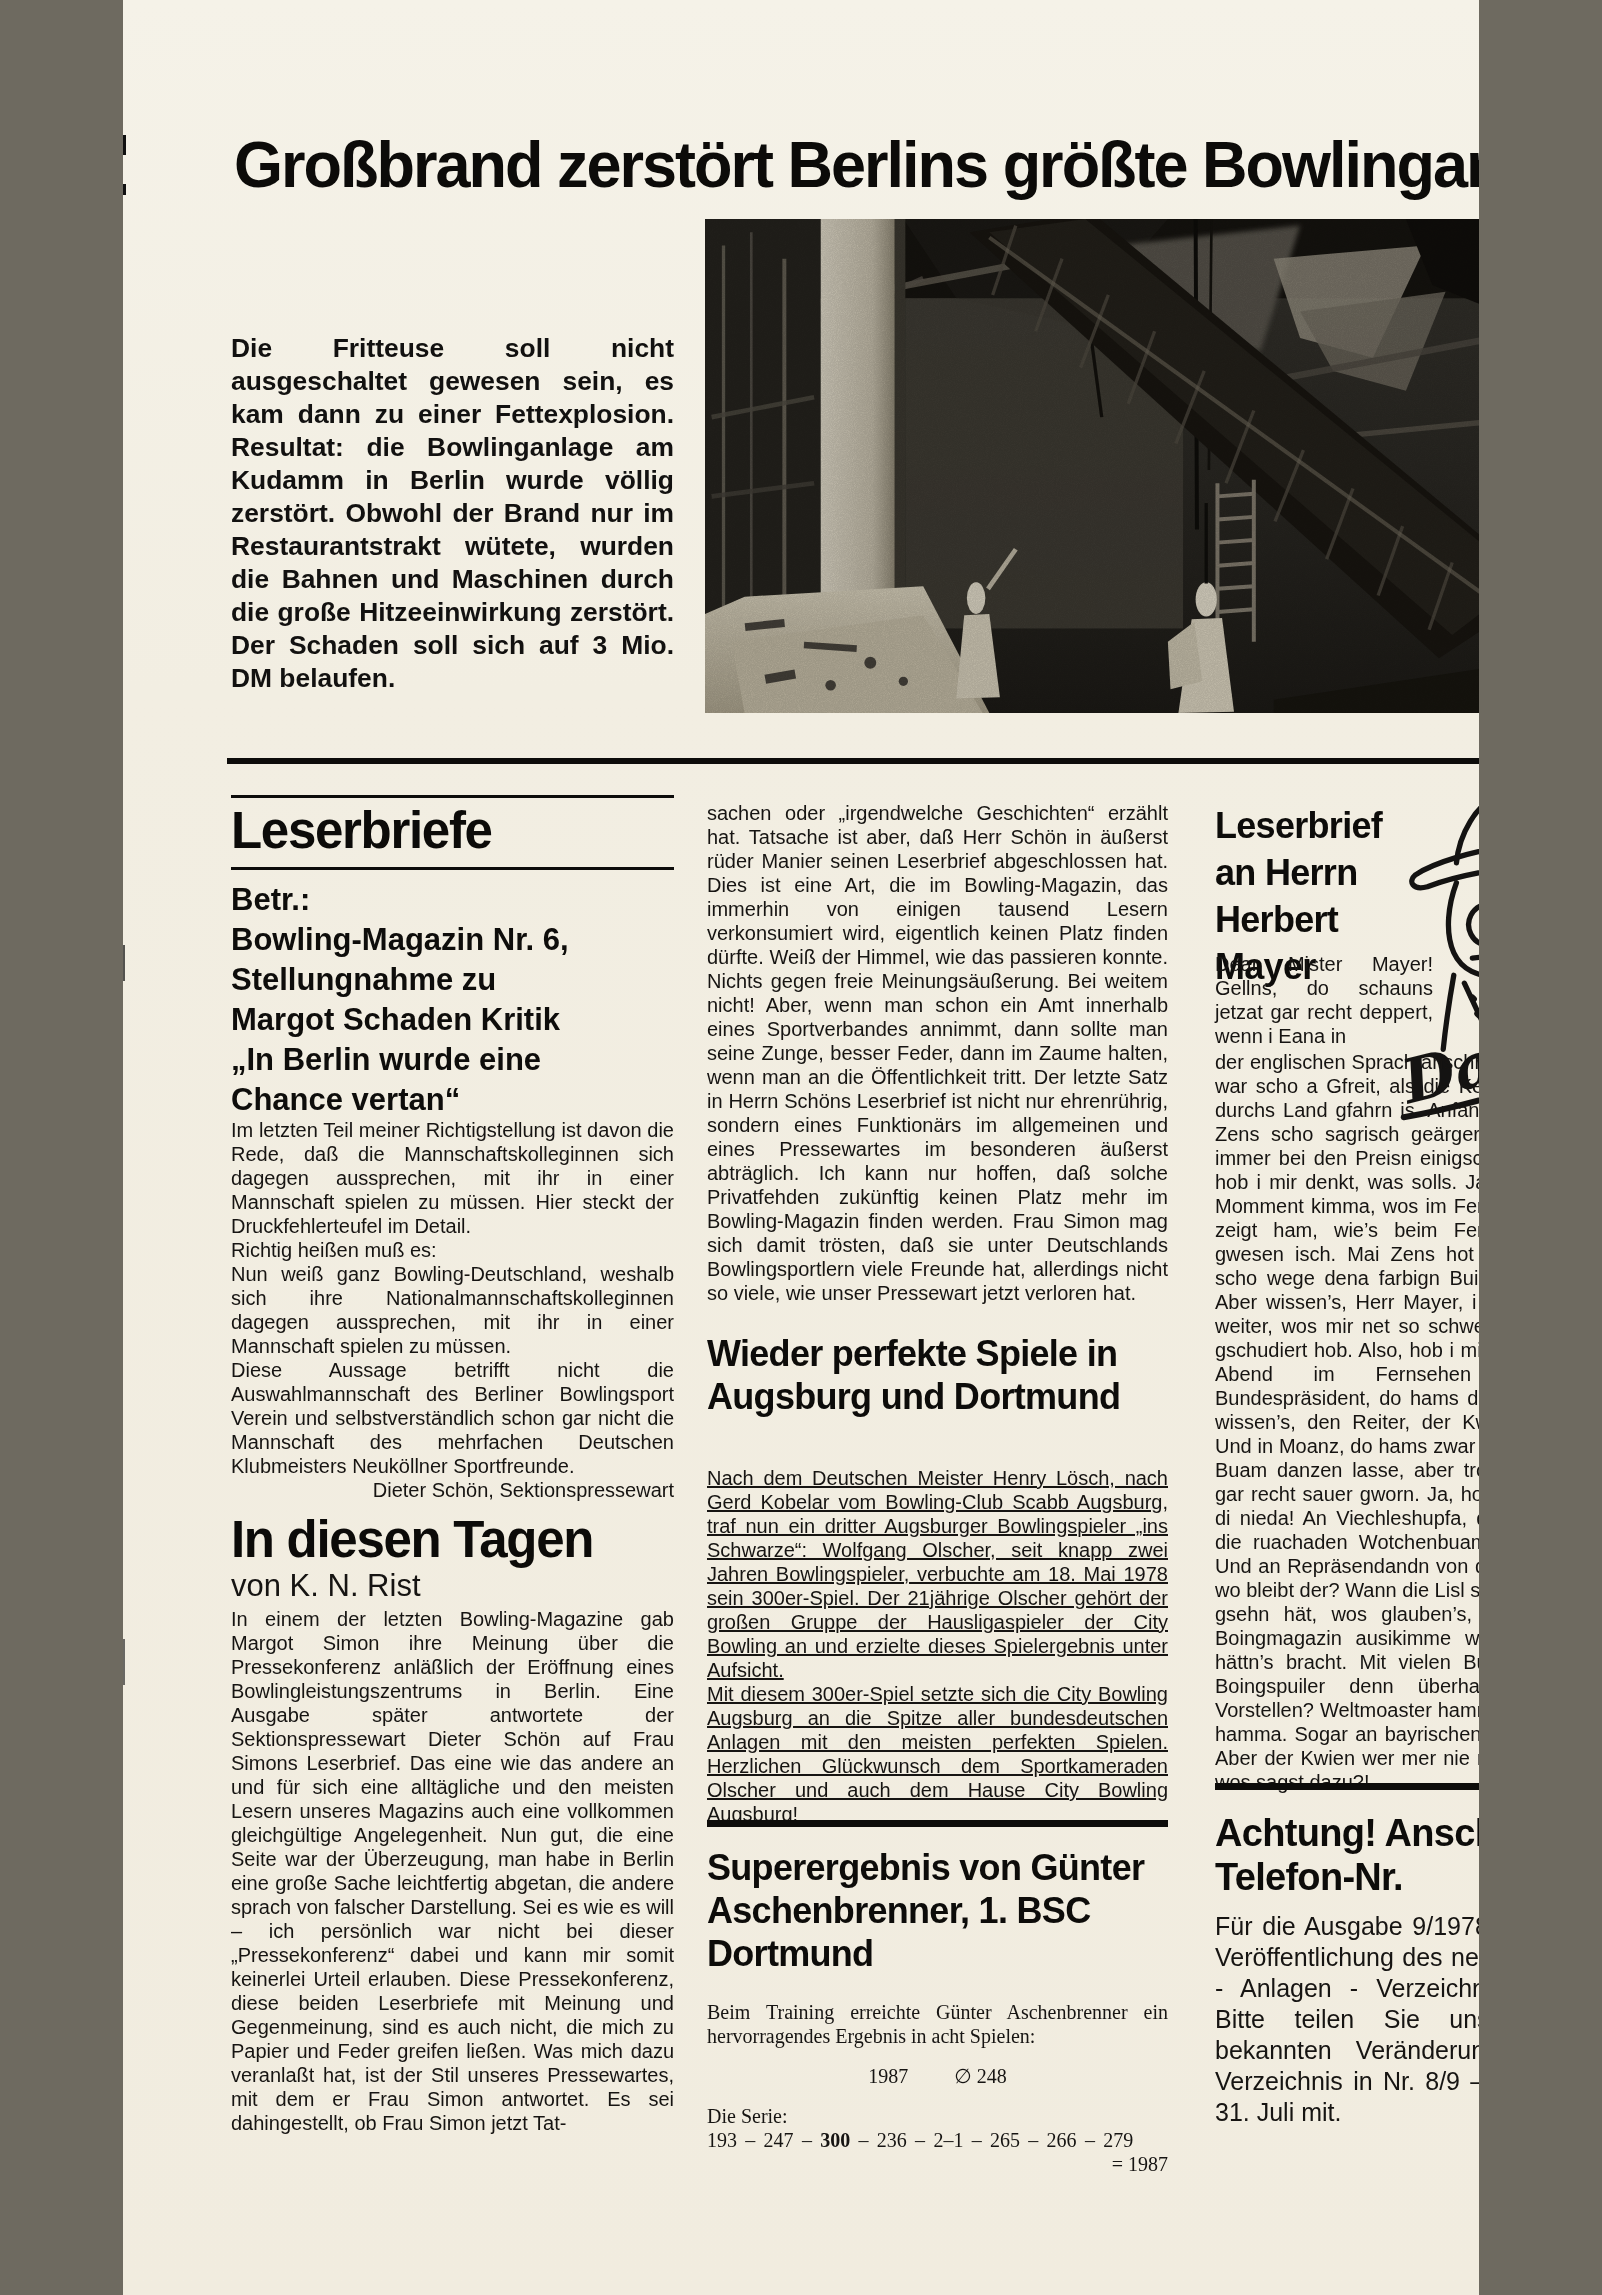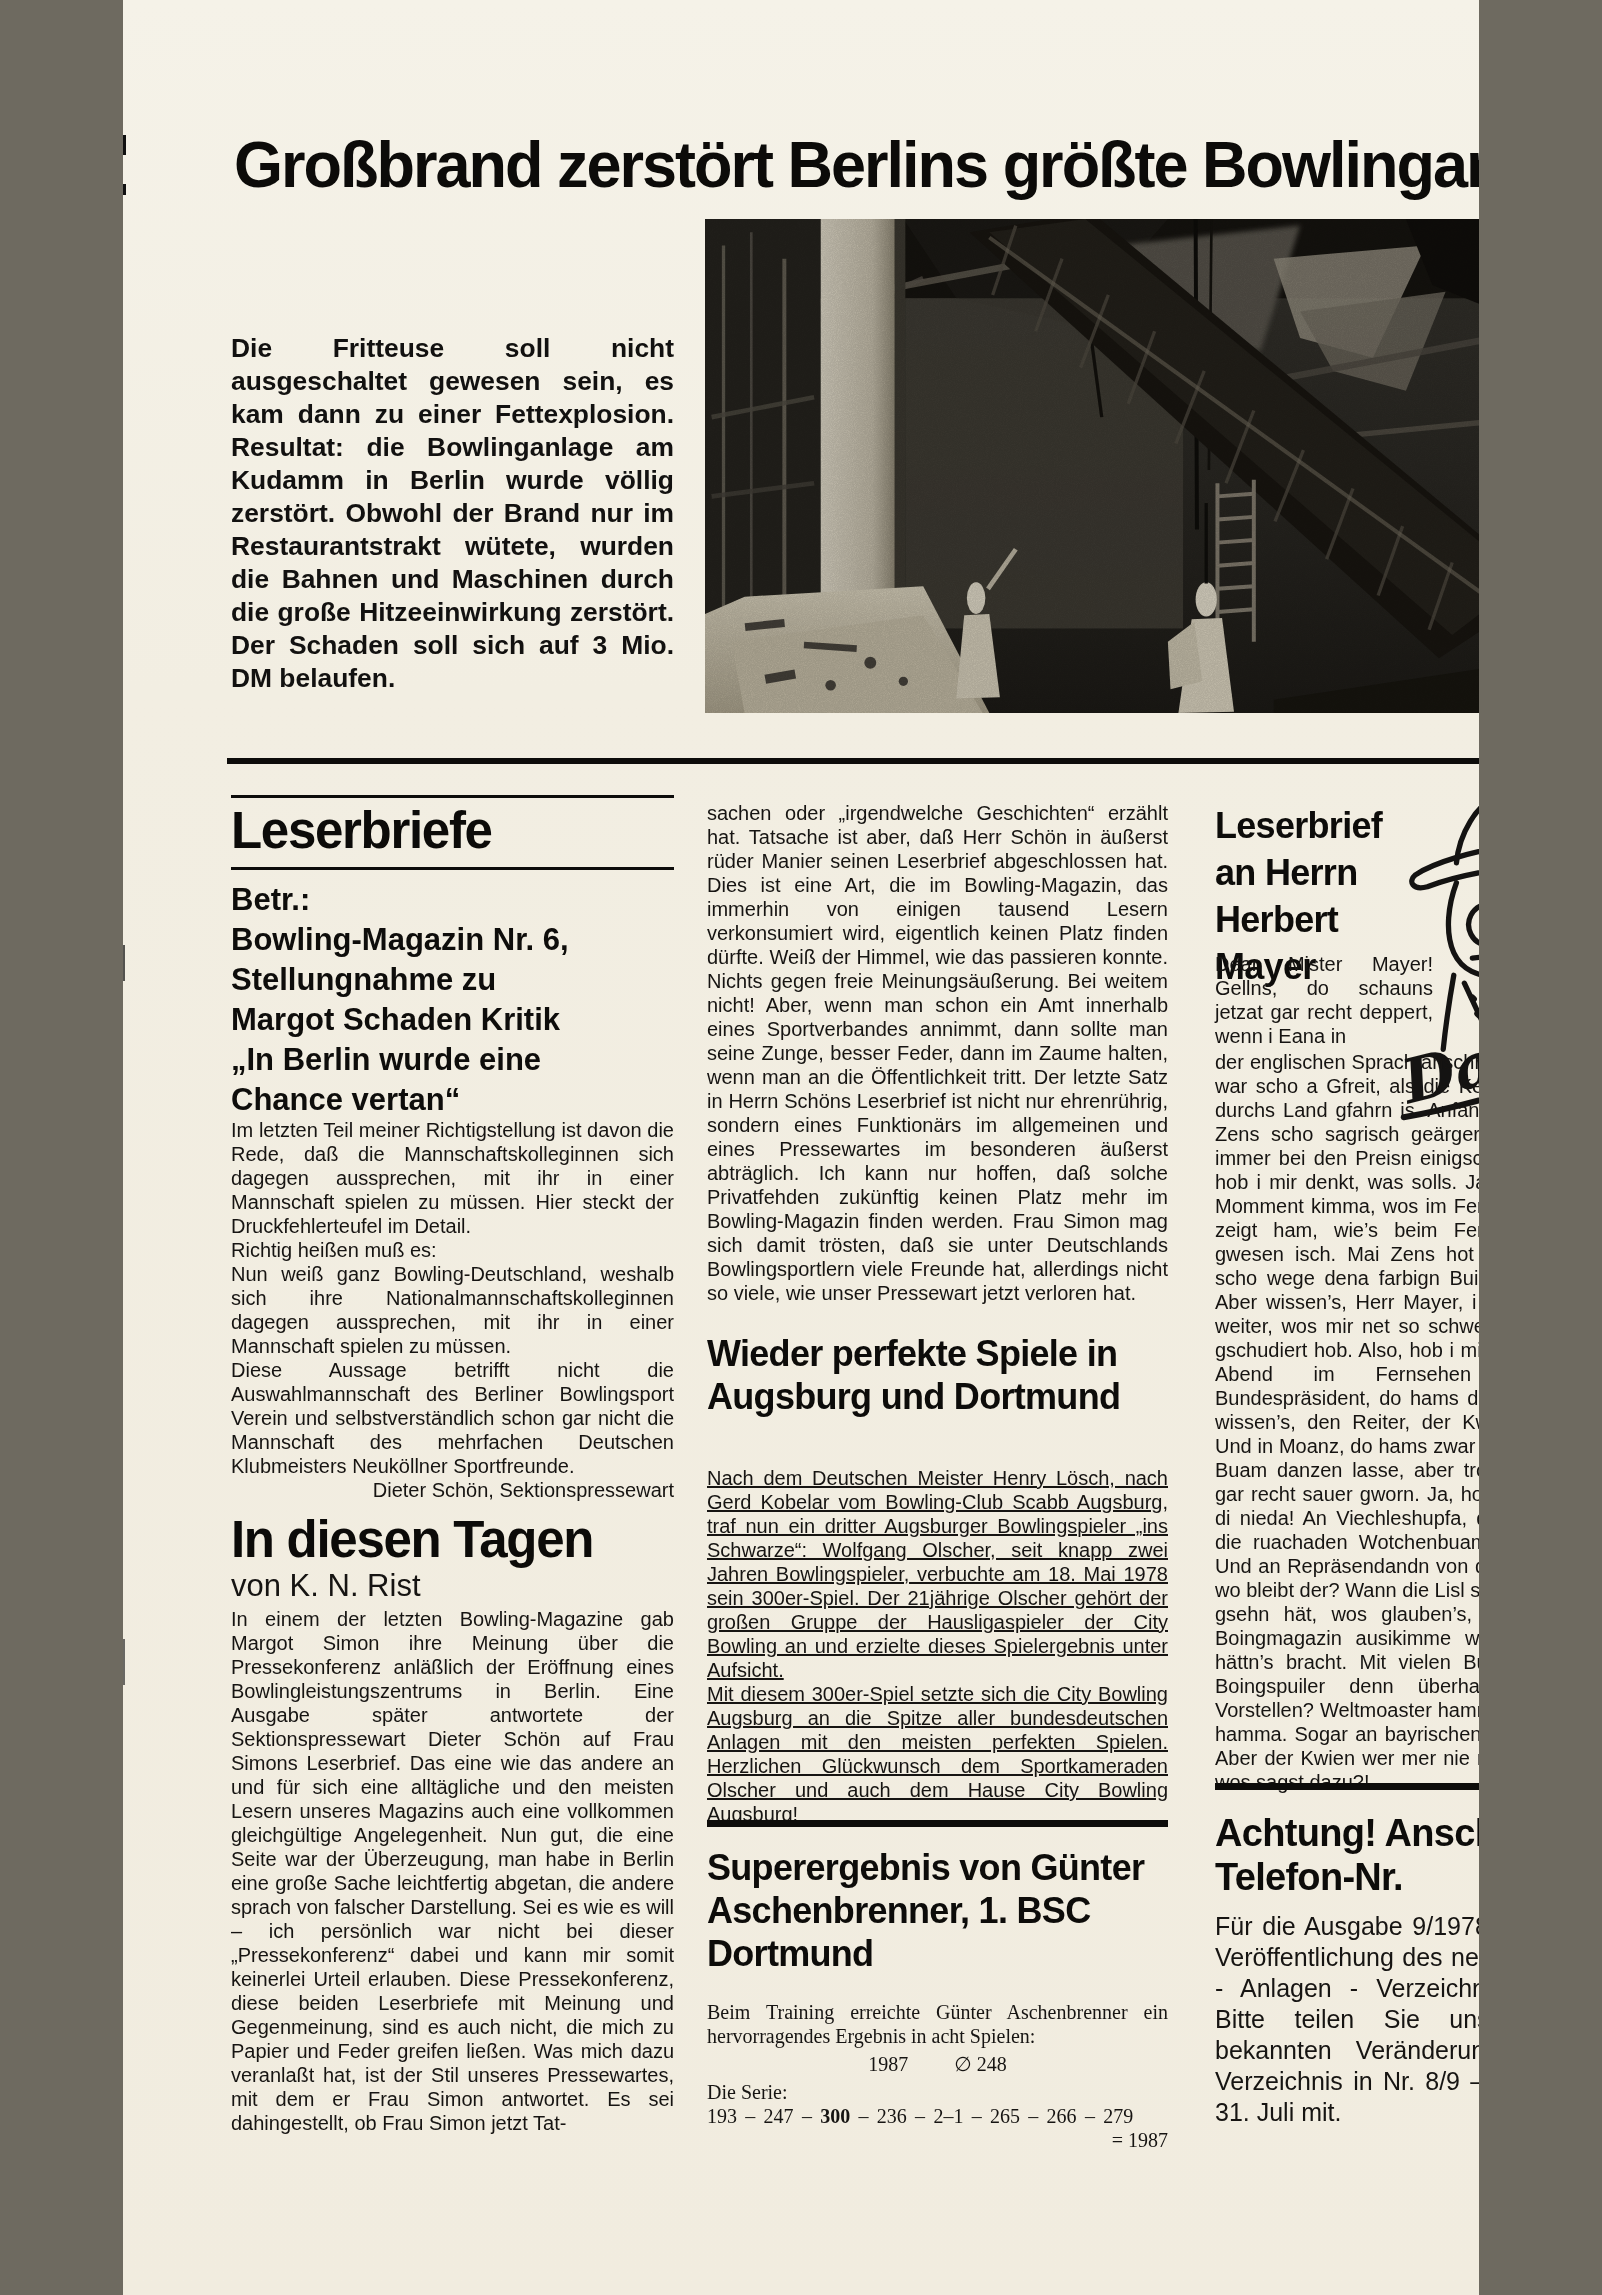--- a/index.html
+++ b/index.html
@@ -18,21 +18,21 @@
   .lead{font-size:26.4px;line-height:33px;font-weight:bold;text-align:justify;color:#121110;}
   .colhead{font-size:51px;font-weight:bold;letter-spacing:-1.3px;color:#0c0b09;}
   .subject{font-size:31px;line-height:40px;font-weight:bold;color:#0e0d0b;}
   .byline{font-size:31px;font-weight:normal;}
   .body-text{font-size:20px;line-height:24px;text-align:justify;}
   .sig-right{text-align:right;font-size:20px;line-height:24px;}
   .h3{font-size:36px;line-height:43px;font-weight:bold;letter-spacing:-0.7px;color:#0d0c0a;}
   .h3b{font-size:38px;line-height:44px;font-weight:bold;letter-spacing:-0.7px;color:#0d0c0a;}
   .notice-body{font-size:25px;line-height:31px;text-align:justify;}
   .stats{font-size:20px;line-height:24px;}
-  .stats .score{text-align:center;margin:4px;}
+  .stats .score{text-align:center;margin:16px;}
   .stats .score span{display:inline-block;}
   .stats .score .gap{width:46px;}
   .series-line{word-spacing:3.3px;white-space:nowrap;}
   .series-total{text-align:right;}
   .pagenum{font-size:25px;color:#1a1814;}
   .edge-mark{position:absolute;left:0;background:#111;}
   b.bseries{font-weight:bold;}
 </style>
 </head>
 <body>

